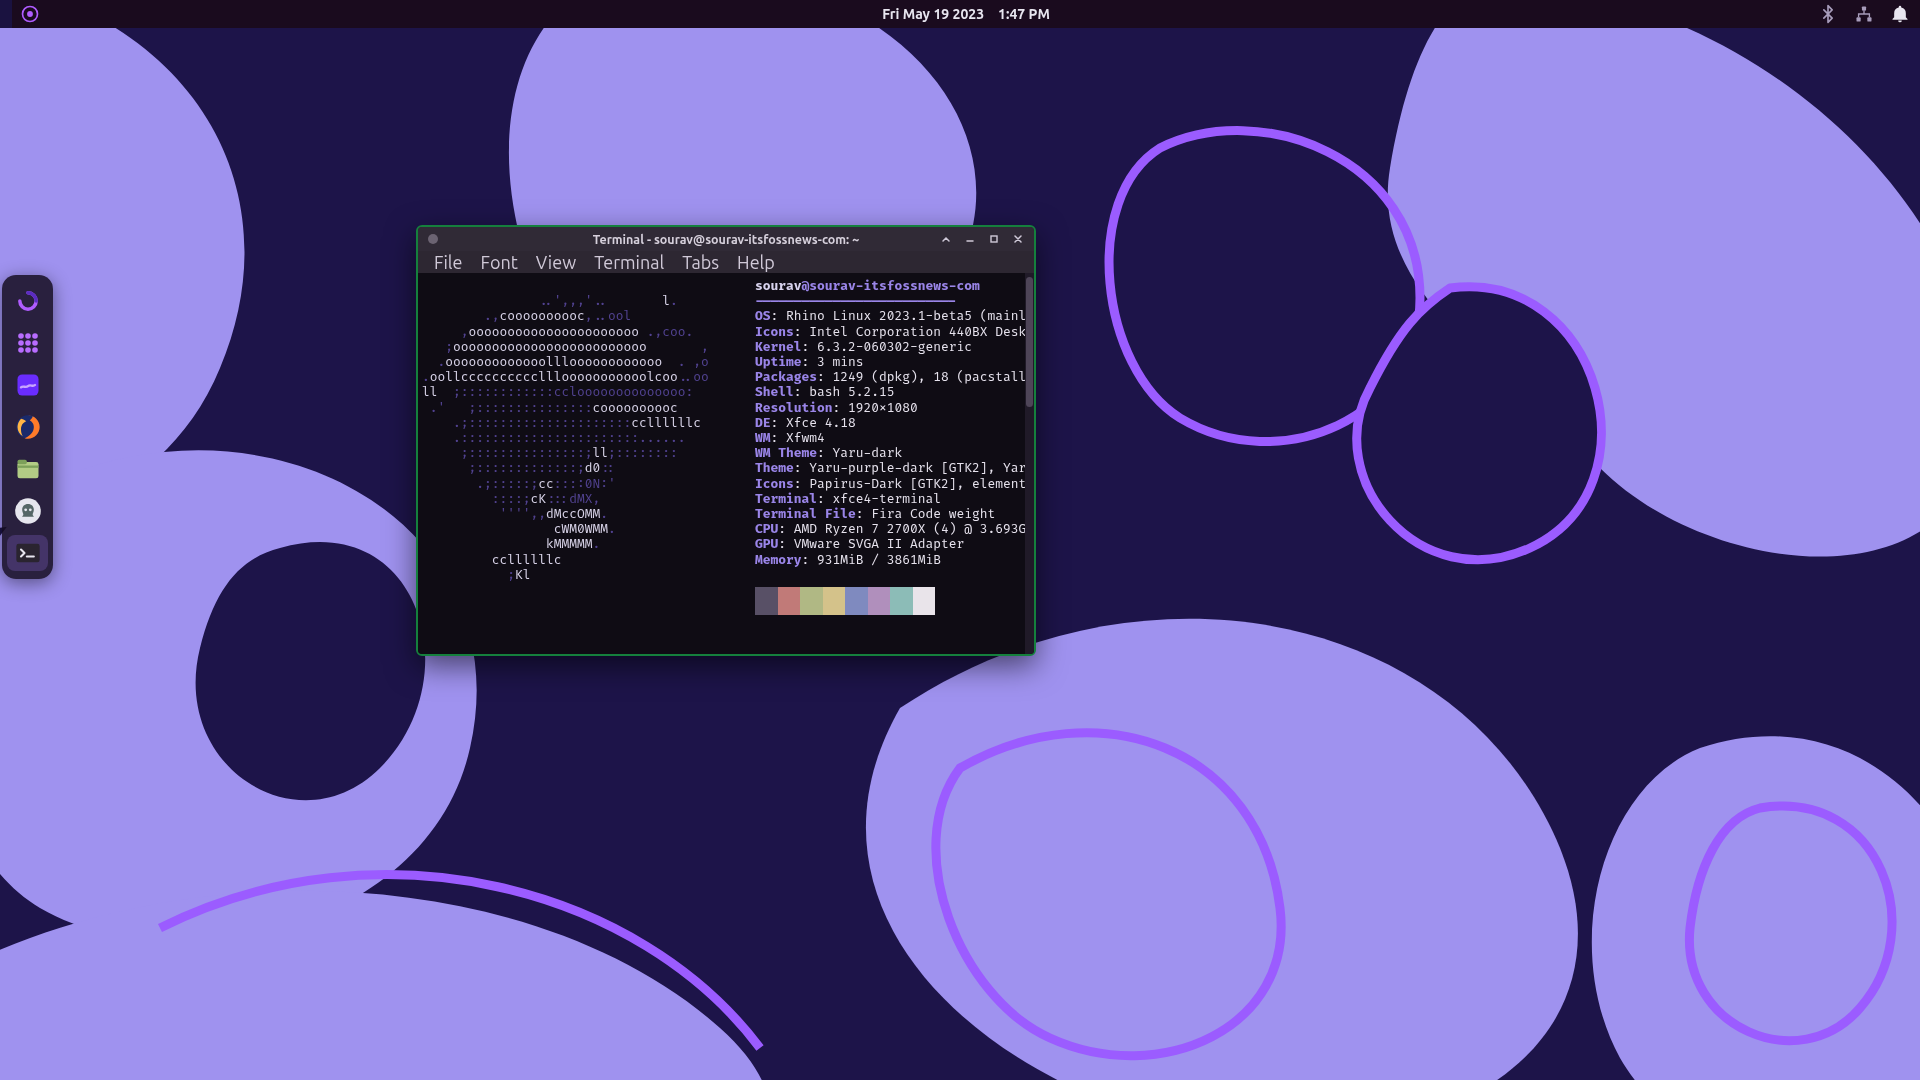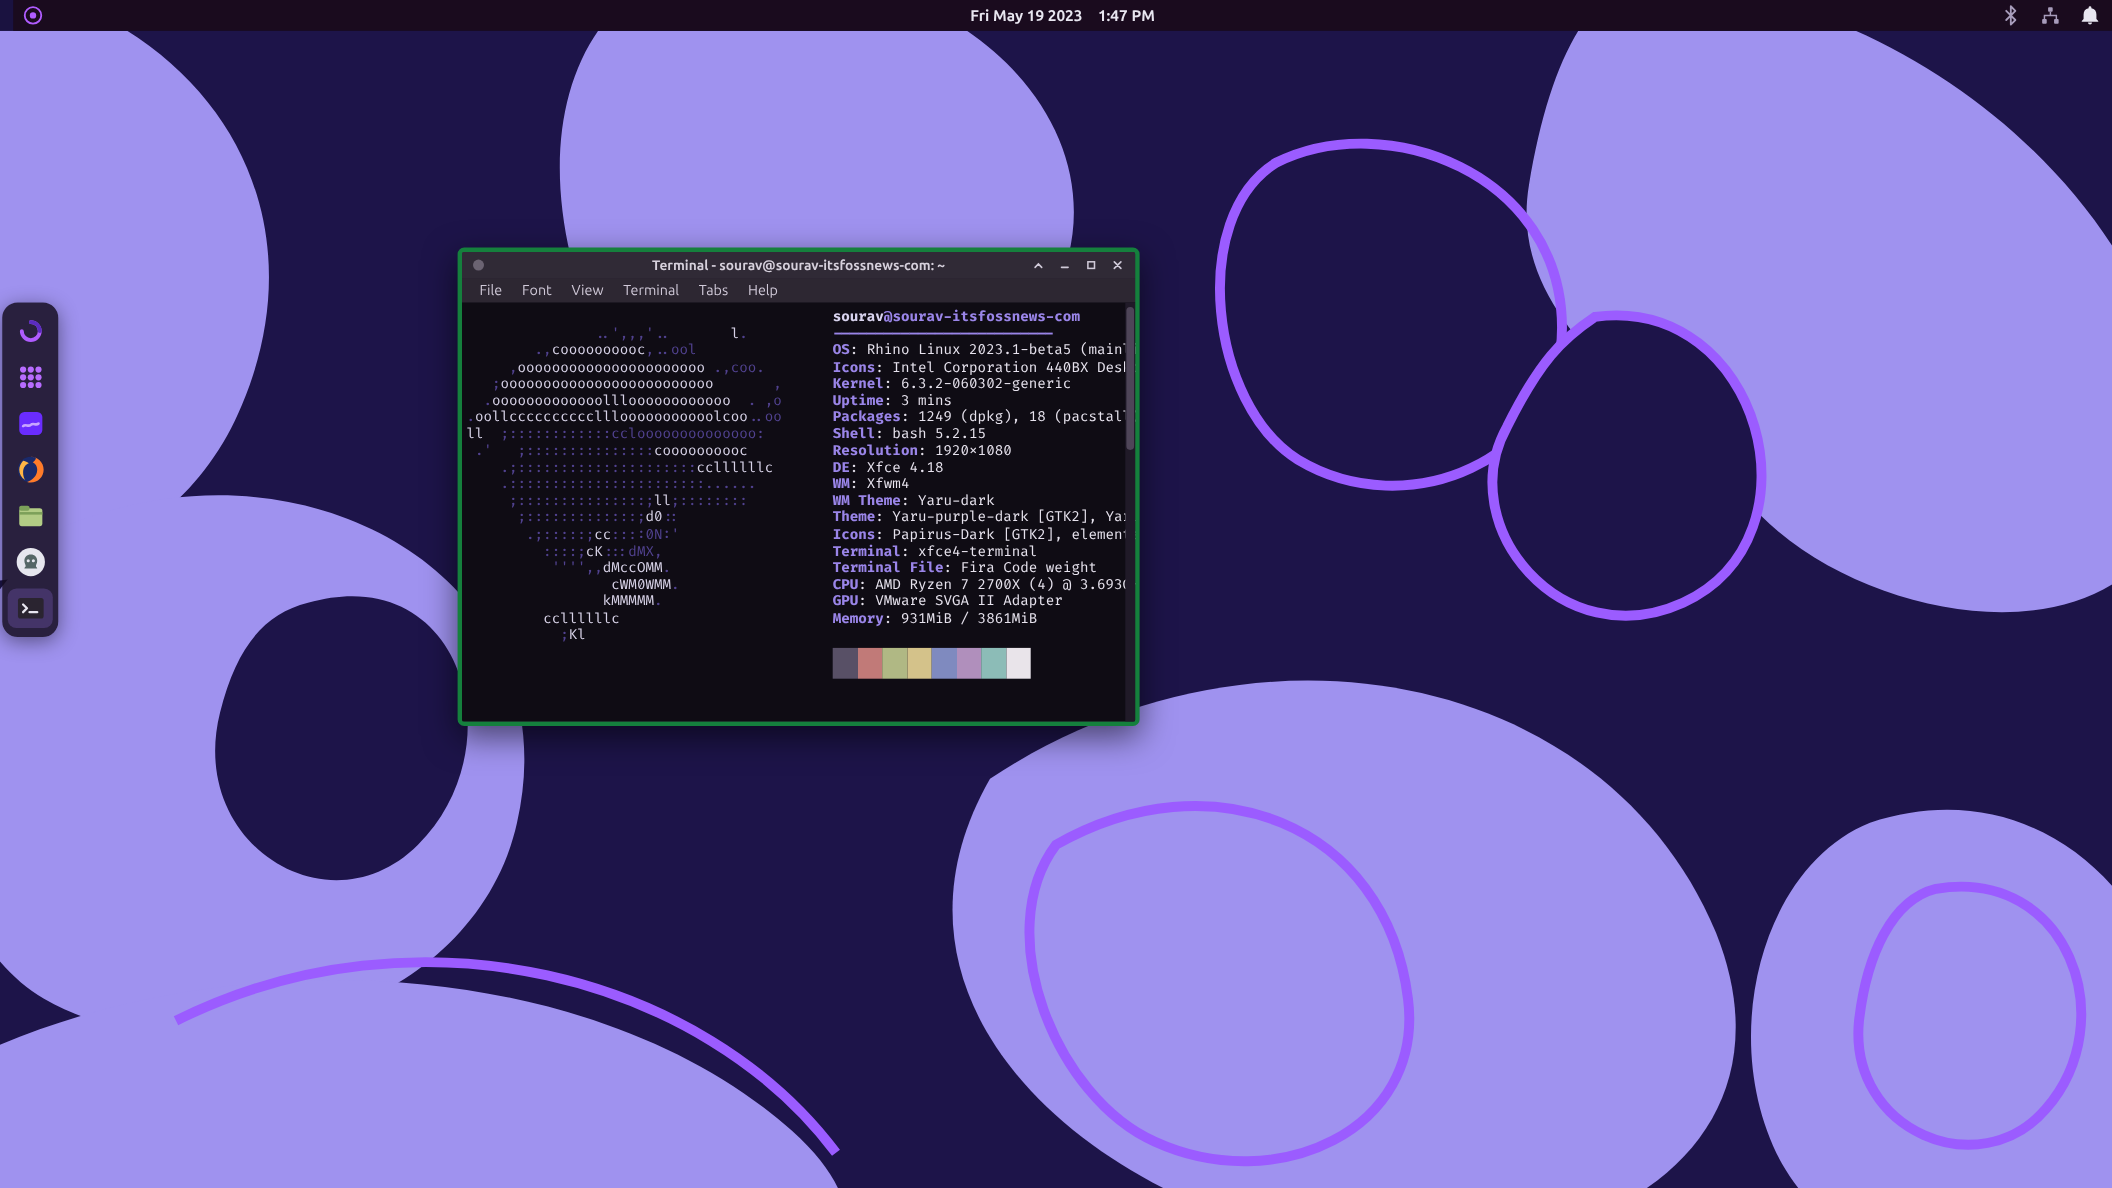--- a/index.html
+++ b/index.html
@@ -53,21 +53,21 @@
 }
 .dock-item.active { background: rgba(150,110,230,0.25); }
 .dock-item svg, .dock-item .glyph { width:28px; height:28px; }
 
 
 .window {
   position: absolute;
   left: 416px; top: 225px;
   width: 620px;
   background: #2a2430;
-  border: 4px solid #15803d;
+  border: 2px solid #15803d;
   border-radius: 6px;
   box-shadow: 0 10px 30px rgba(0,0,0,0.55);
   z-index: 80;
   overflow: hidden;
 }
 .titlebar {
   height: 24px;
   background: #302a36;
   display:flex; align-items:center;
   color:#d6d0dc; font-size:12.5px; font-weight:600;
@@ -79,21 +79,21 @@
 .win-btn {
   width:20px; height:18px; border-radius:4px;
   display:flex; align-items:center; justify-content:center;
   color:#cfc9d8; font-size:11px;
 }
 .menubar {
   height: 22px;
   background: #2d2732;
   display:flex; align-items:center;
   padding-left:8px; gap:2px;
-  color:#d0c9d8; font-size:13px;
+  color:#d0c9d8; font-size:18px;
 }
 .menubar span { padding:2px 8px; border-radius:3px; cursor:default; }
 .term-body {
   background: #0f0c14;
   padding: 6px 2px 10px 4px;
   font-family: "Fira Code","DejaVu Sans Mono",monospace;
   font-size: 12.6px;
   line-height: 15.2px;
   color: #e7e3ee;
   white-space: pre;

